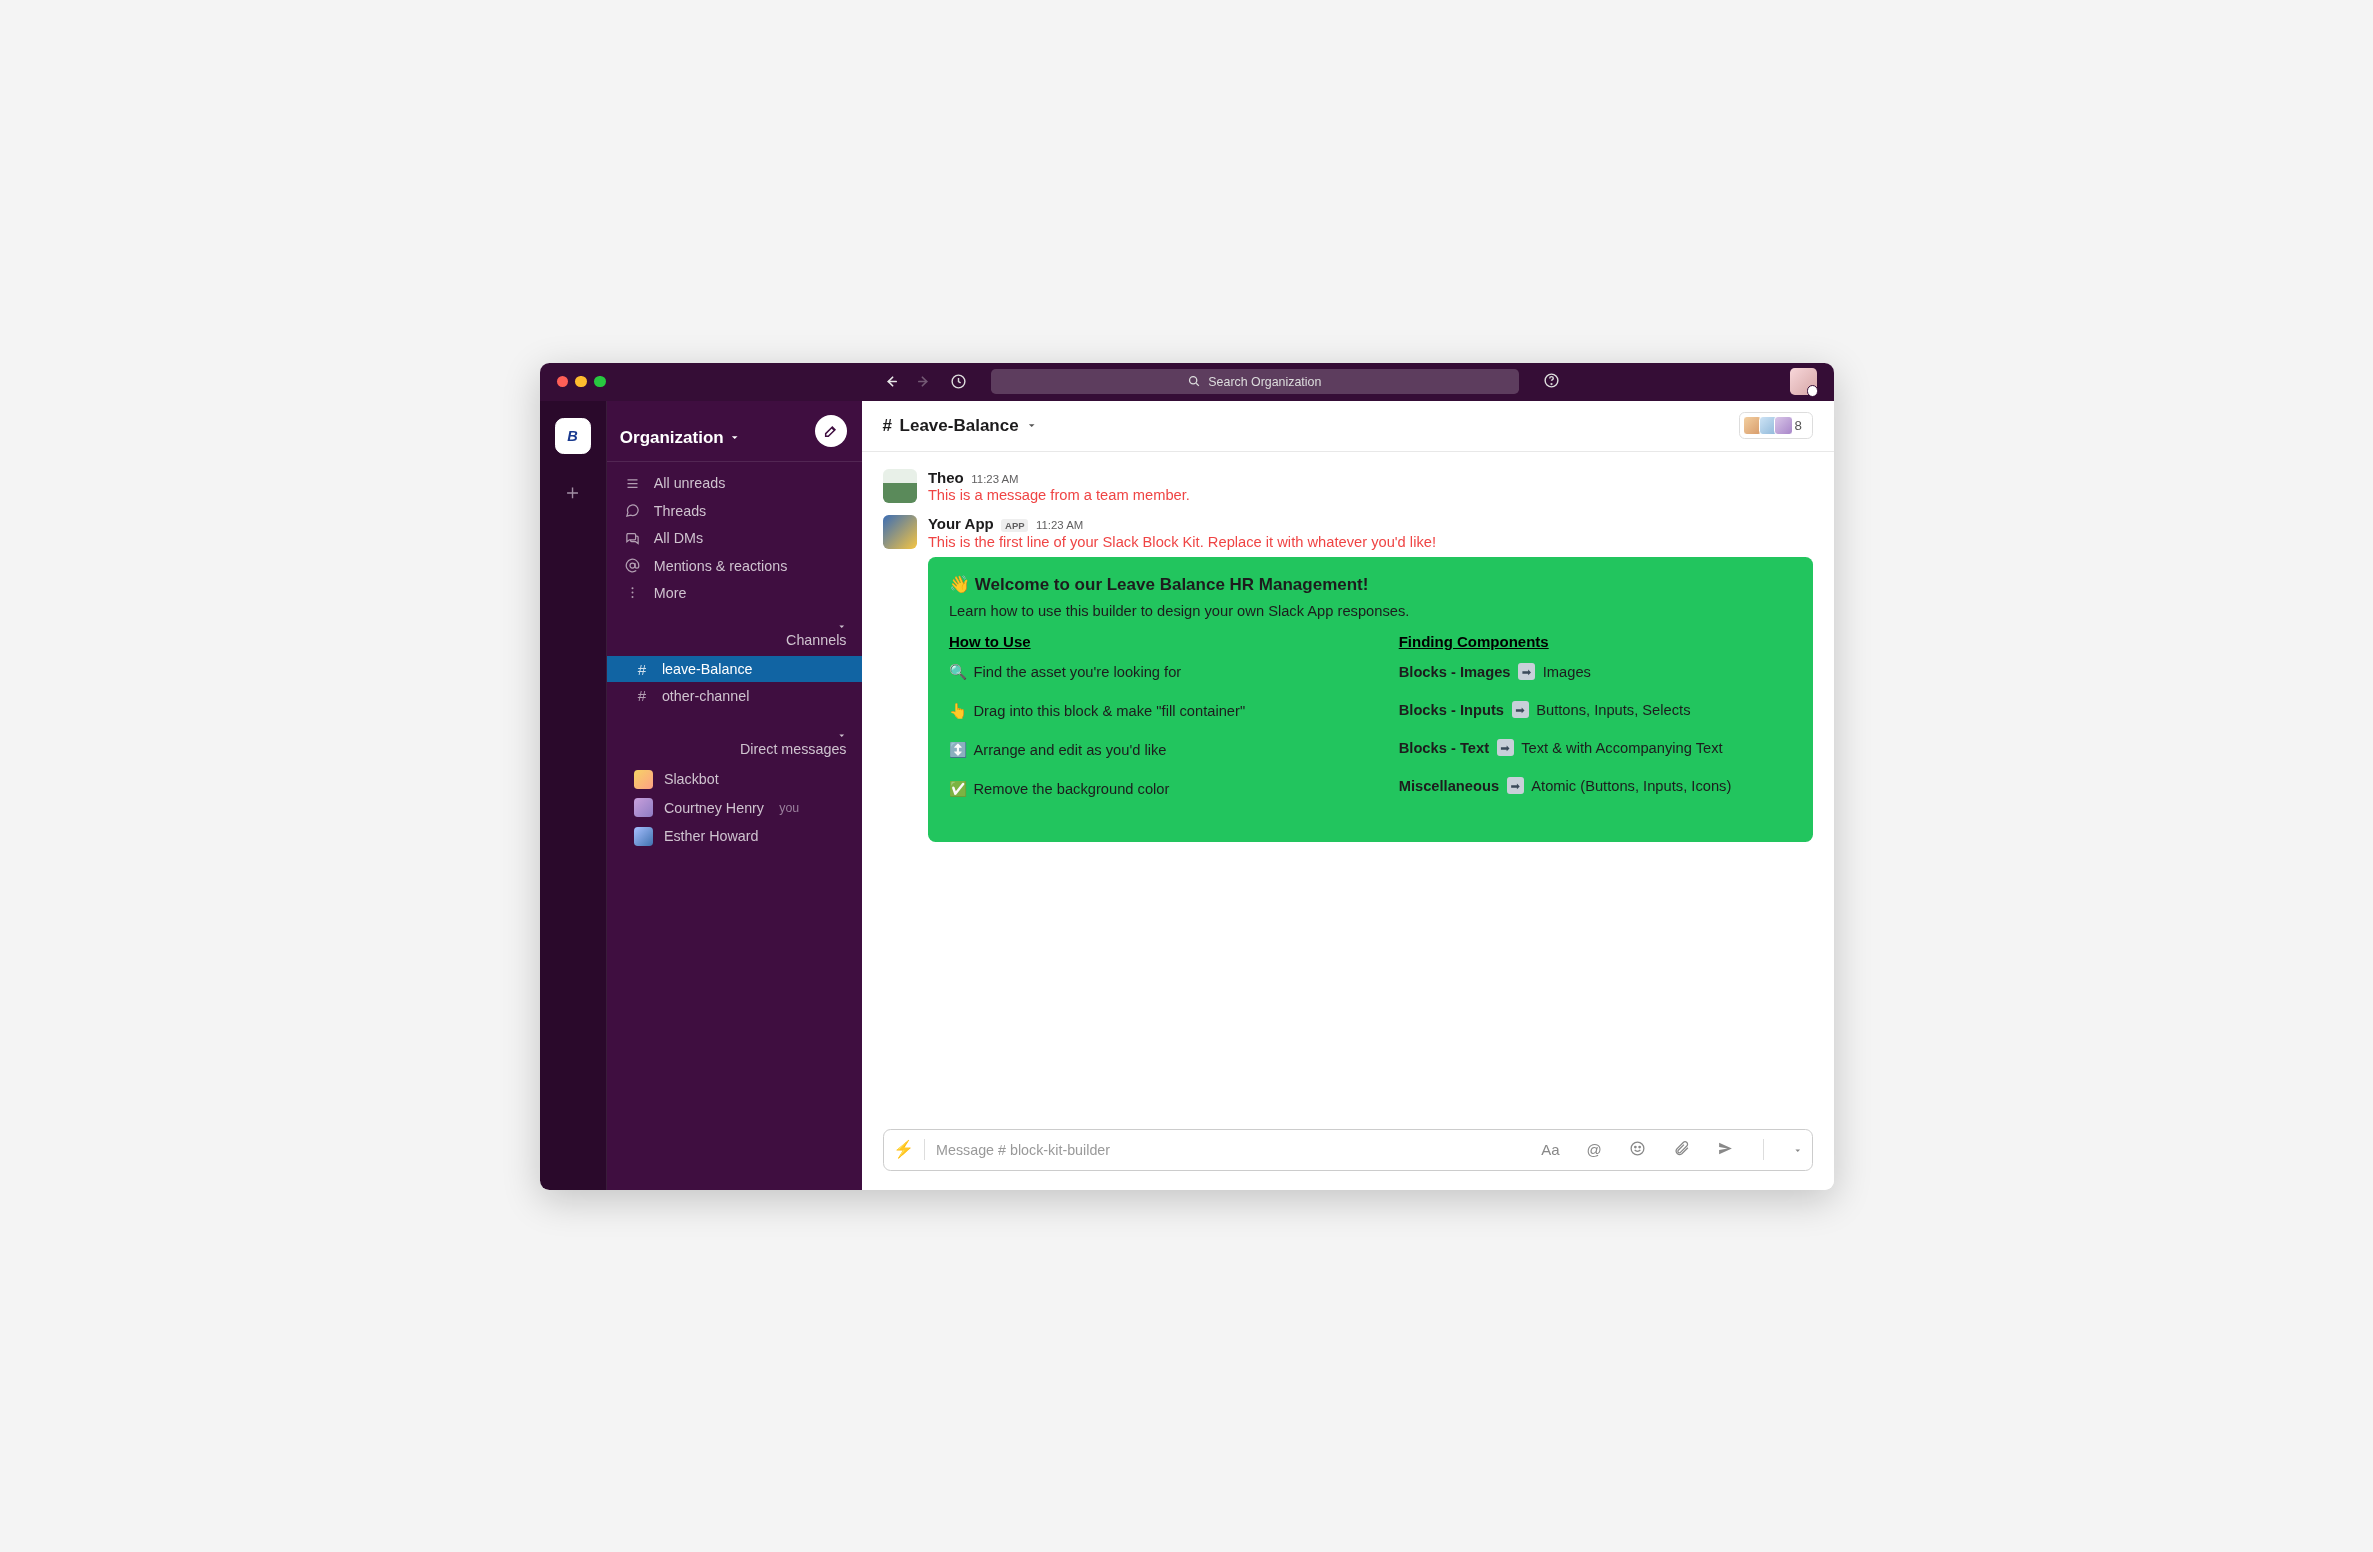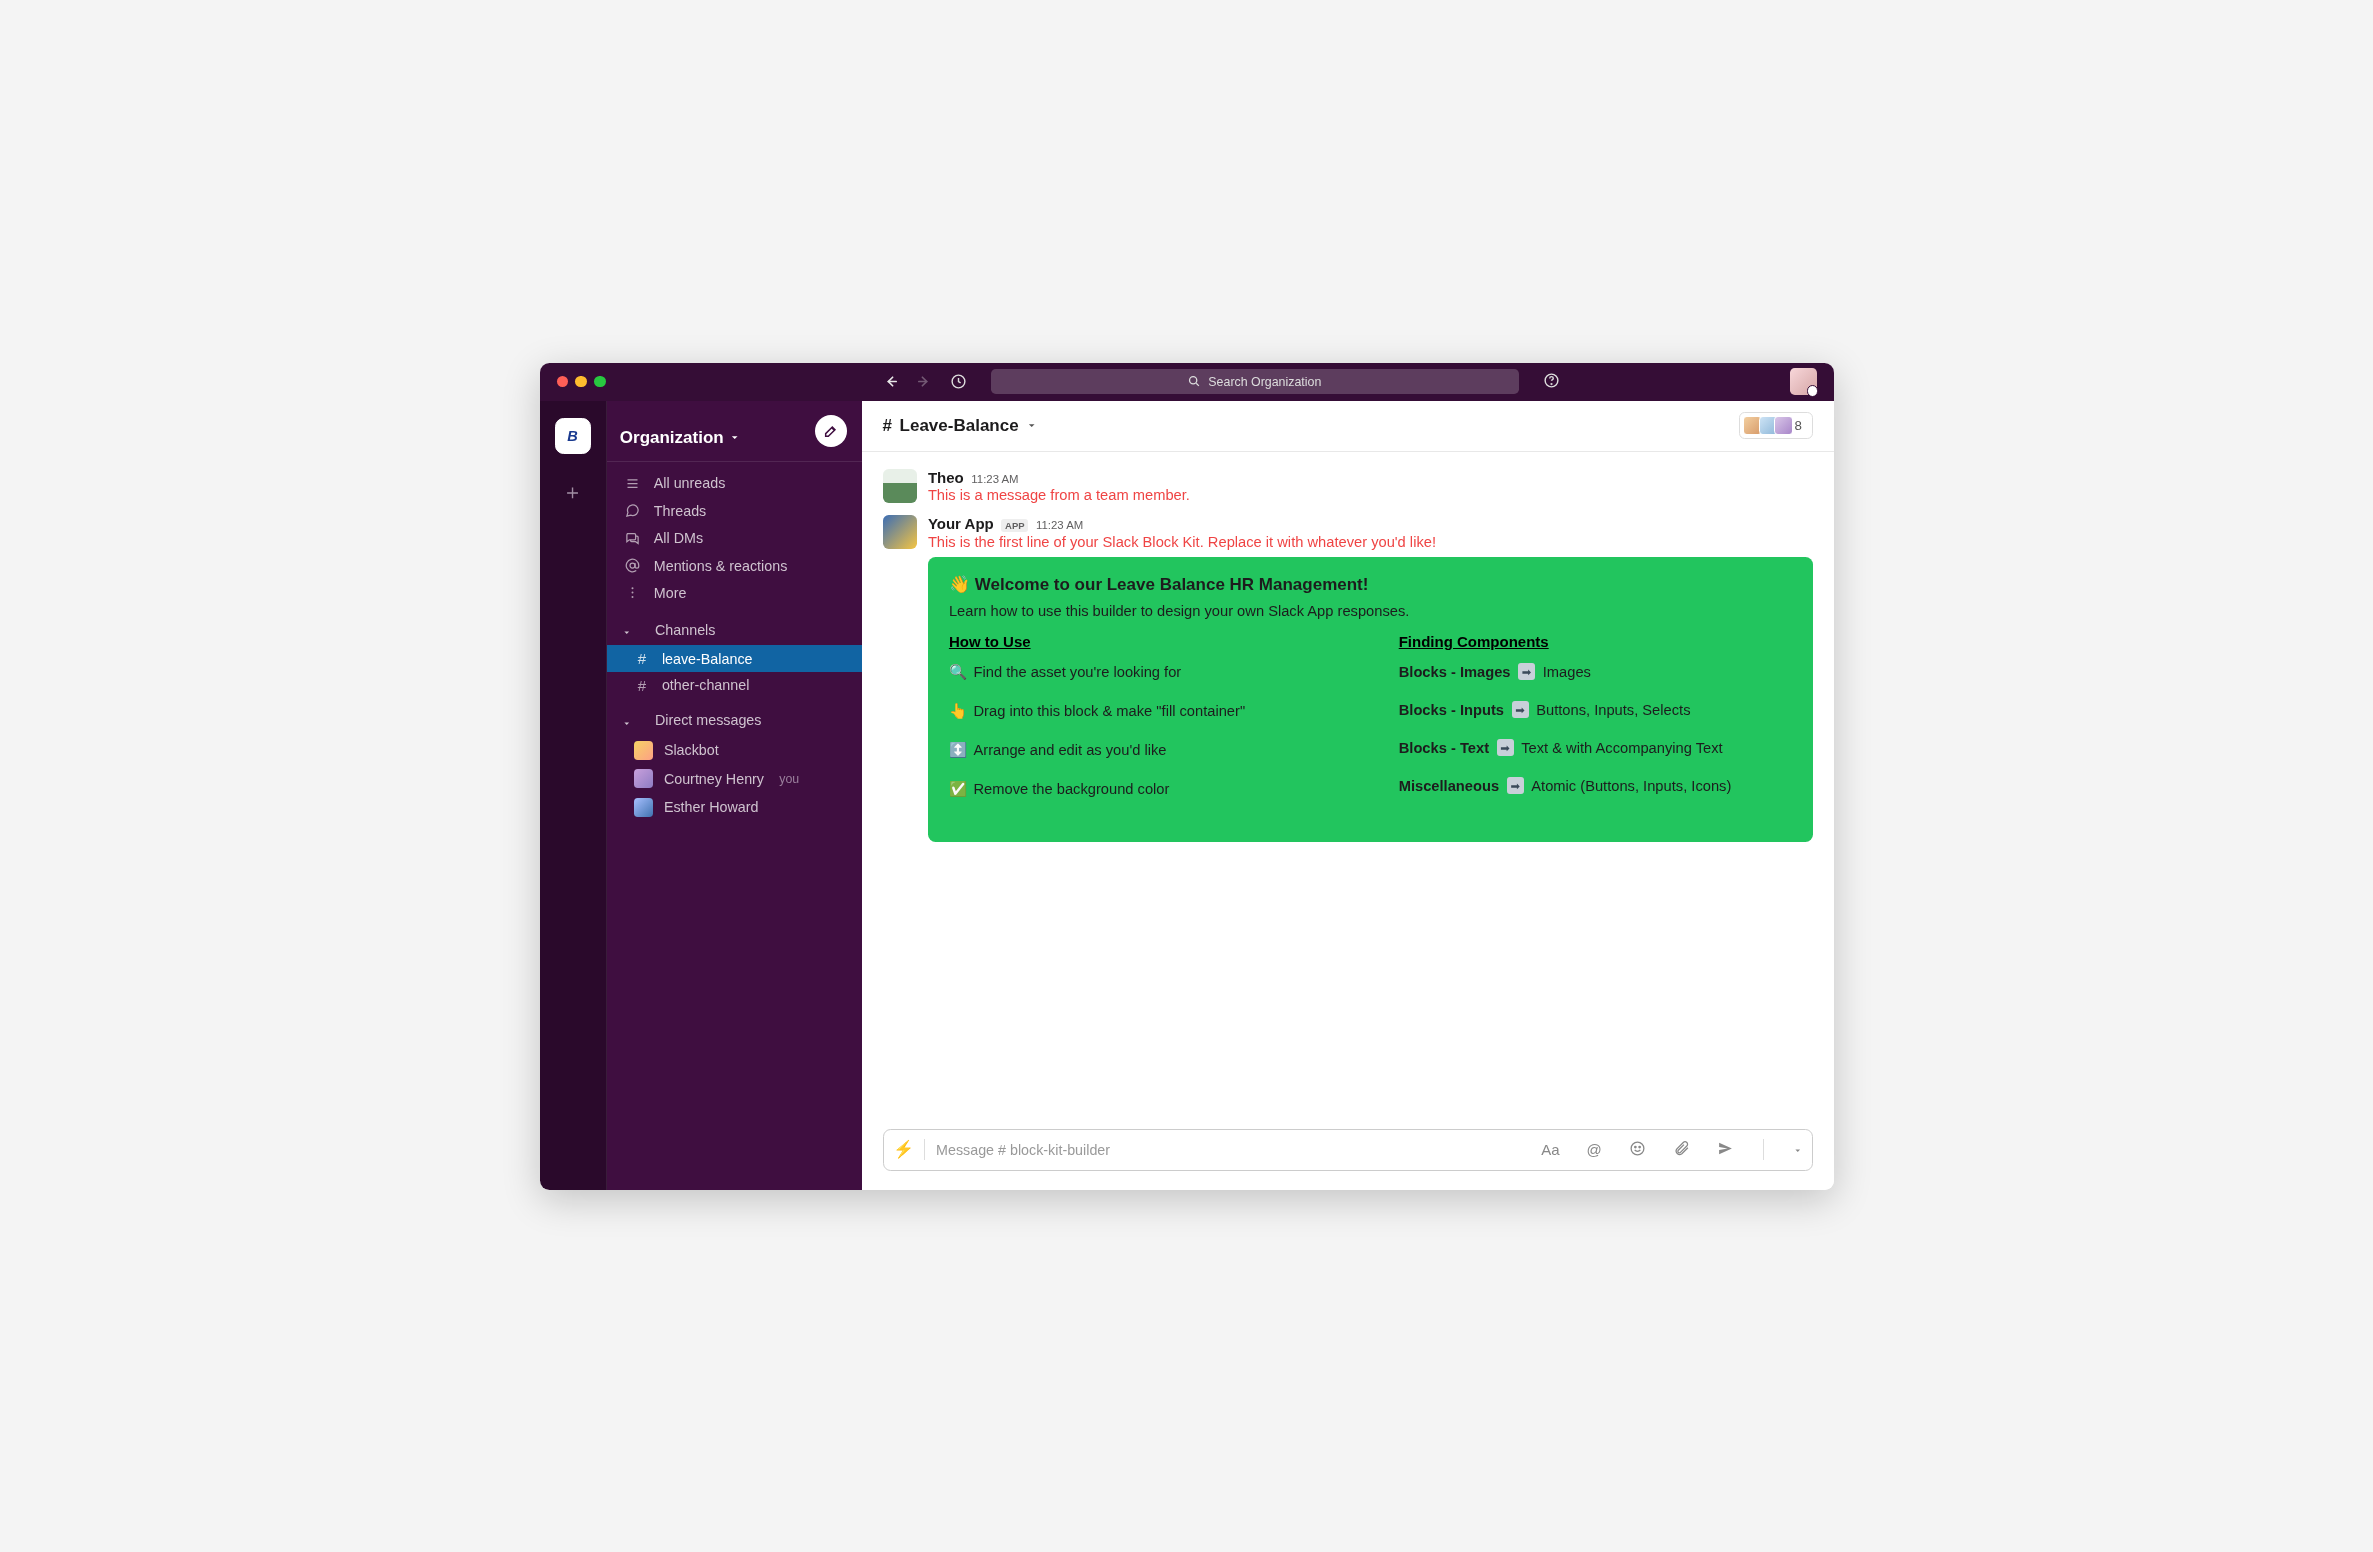--- a/index.html
+++ b/index.html
@@ -23,21 +23,21 @@
     .rail { width: 67px; background: #2a092b; display: flex; flex-direction: column; align-items: center; padding-top: 17px; gap: 21px; border-right: 1px solid rgba(255,255,255,0.08); }
     .org-icon { width: 36px; height: 36px; border-radius: 8.6px; background: #fff; display:flex; align-items:center; justify-content:center; font-weight:900; color:#1a3a8f; font-size:19px; border:1.9px solid #fff; cursor:pointer; }
     .add-ws { width: 34px; height: 34px; display:flex; align-items:center; justify-content:center; color:#a08ea3; font-size:21px; cursor:pointer; }
     .sidebar { width: 255px; background: #3f0e40; color: #cfc3cf; display: flex; flex-direction: column; font-size: 14.3px; }
     .sb-header { display: flex; align-items: center; justify-content: space-between; padding: 13.3px 15px 13.3px 13.3px; color:#fff; border-bottom: 1px solid rgba(255,255,255,0.1); }
     .sb-title { display:flex; align-items:center; gap:5.7px; font-weight: 800; font-size: 17px; cursor:pointer;margin-top:14px; }
     .compose { width: 32px; height: 32px; border-radius: 50%; background: #fff; color:#3f0e40; display:flex; align-items:center; justify-content:center; cursor:pointer; }
     .sb-section { padding: 7.6px 0; }
     .sb-item { display:flex; align-items:center; gap:13.3px; padding: 5.7px 17px; cursor:pointer; }
     .sb-icon-col { width: 17px; display:flex; align-items:center; justify-content:center; opacity:0.8; }
-    .sb-group { display:flex; align-items:flex-end; gap:24px; padding: 7.6px 15px; cursor:pointer; font-size: 14.3px; }
+    .sb-group { display:flex; align-items:flex-end; gap:1px; padding: 7.6px 15px; cursor:pointer; font-size: 14.3px; flex-direction: column; }
     .sb-sub { display:flex; align-items:center; gap:11.4px; padding: 4.8px 17px 4.8px 27px; cursor:pointer; }
     .sb-sub.active { background: #1164A3; color:#fff; }
     .hash { font-size: 15px; opacity: 0.8; width: 17px; text-align:center; }
     .dm-avatar { width: 19px; height: 19px; border-radius: 3.8px; display:inline-block; }
     .you-badge { color: #9a7f9c; font-size: 12.4px; margin-left: 3.8px; }
     .caret-down { display:inline-block; transform: rotate(0deg); }
     .main { flex: 1; display: flex; flex-direction: column; background: #fff; }
     .ch-header { height: 51px; border-bottom: 1px solid #e8e8e8; display: flex; align-items: center; padding: 0 21px; justify-content: space-between; }
     .ch-name { display:flex; align-items:center; gap:7.6px; font-size: 17px; font-weight: 800; color:#1d1c1d; cursor:pointer; }
     .members-pill { border:1px solid #ddd; border-radius:5.7px; padding: 2.9px 9.5px 2.9px 3.8px; display:flex; align-items:center; gap:5.7px; font-size:13.3px; color:#555; cursor:pointer; }
@@ -200,21 +200,21 @@
           <div class="sb-sub active">
             <span class="hash">#</span>
             <span>leave-Balance</span>
           </div>
           <div class="sb-sub">
             <span class="hash">#</span>
             <span>other-channel</span>
           </div>
         </div>
 
-      <div class="sb-group" style="margin-top:6px;">
+      <div class="sb-group" style="margin-top:14px;">
         <svg class="caret-down" width="9.5" height="9.5" viewBox="0 0 24 24" fill="currentColor">
             <path d="M6 9l6 6 6-6z"></path>
           </svg>
         <span>Direct messages</span>
       </div>
       <div id="dms-list">
           <div class="sb-sub">
             <span class="dm-avatar" style="background:linear-gradient(135deg,#f6d365,#fda085);"></span>
             <span>Slackbot</span>
           </div>

